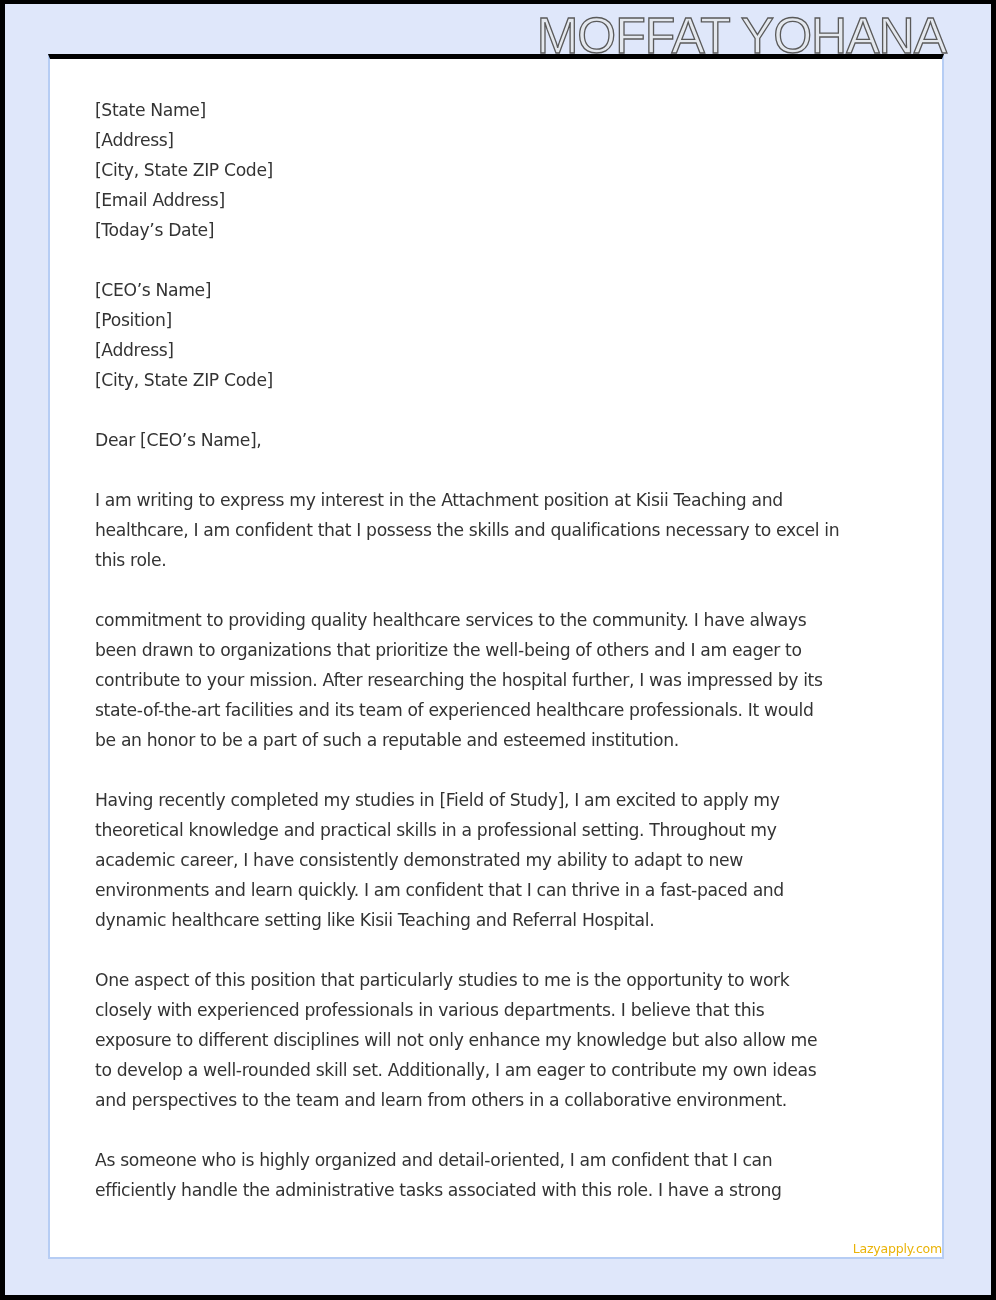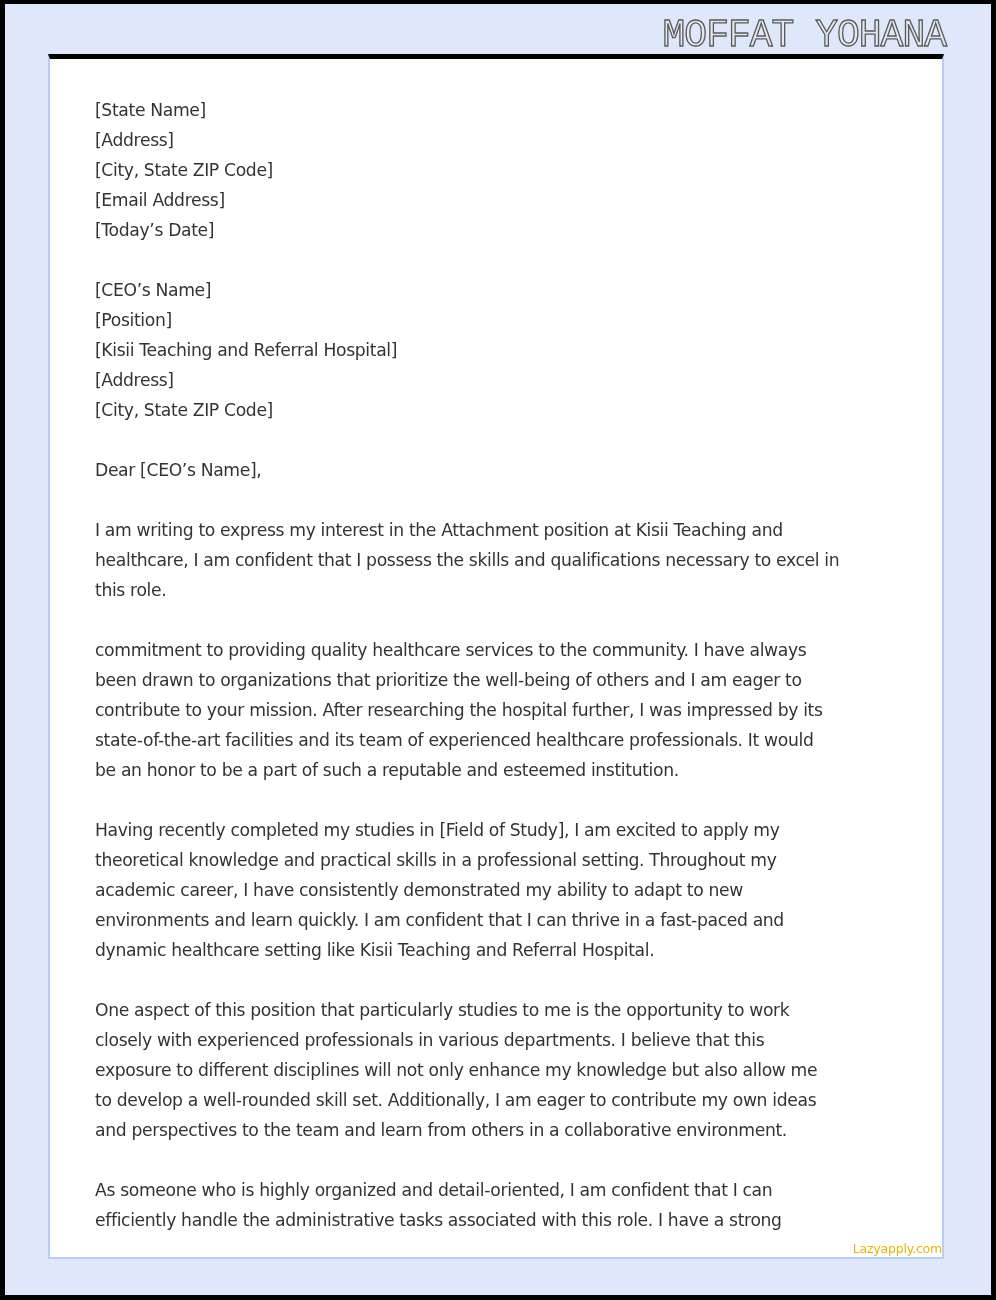--- a/index.html
+++ b/index.html
@@ -10,22 +10,22 @@
     font-family: "DejaVu Sans", sans-serif;
   }
   .frame {
     position: absolute; left: 5px; top: 4px; right: 5px; bottom: 5px;
     background: #dfe7fa;
     overflow: hidden;
   }
   .title {
     position: absolute;
     right: 45px; top: 10px;
-    font-family: Liberation Mono, monospace;
-    font-size: 38px;
+    font-family: Liberation Sans, sans-serif;
+    font-size: 50px;
     letter-spacing: -1px;
     line-height: 44px;
     color: #e4e8ee;
     -webkit-text-stroke: 1.3px #5a5a5a;
     white-space: nowrap;
   }
   .paper {
     position: absolute;
     left: 43px; top: 50px;
     width: 896px; height: 1205px;
@@ -73,21 +73,20 @@
     <span class="line">[State Name]</span>
     <span class="line">[Address]</span>
     <span class="line">[City, State ZIP Code]</span>
     <span class="line">[Email Address]</span>
     <span class="line">[Today’s Date]</span>
   </div>
 
   <div class="block">
     <span class="line">[CEO’s Name]</span>
     <span class="line">[Position]</span>
-    <span class="line">[Kisii Teaching and Referral Hospital]</span>
     <span class="line">[Address]</span>
     <span class="line">[City, State ZIP Code]</span>
   </div>
 
   <p>Dear [CEO’s Name],</p>
 
   <p>
     <span class="line">I am writing to express my interest in the Attachment position at Kisii Teaching and</span>
     <span class="line">healthcare, I am confident that I possess the skills and qualifications necessary to excel in</span>
     <span class="line">this role.</span>

